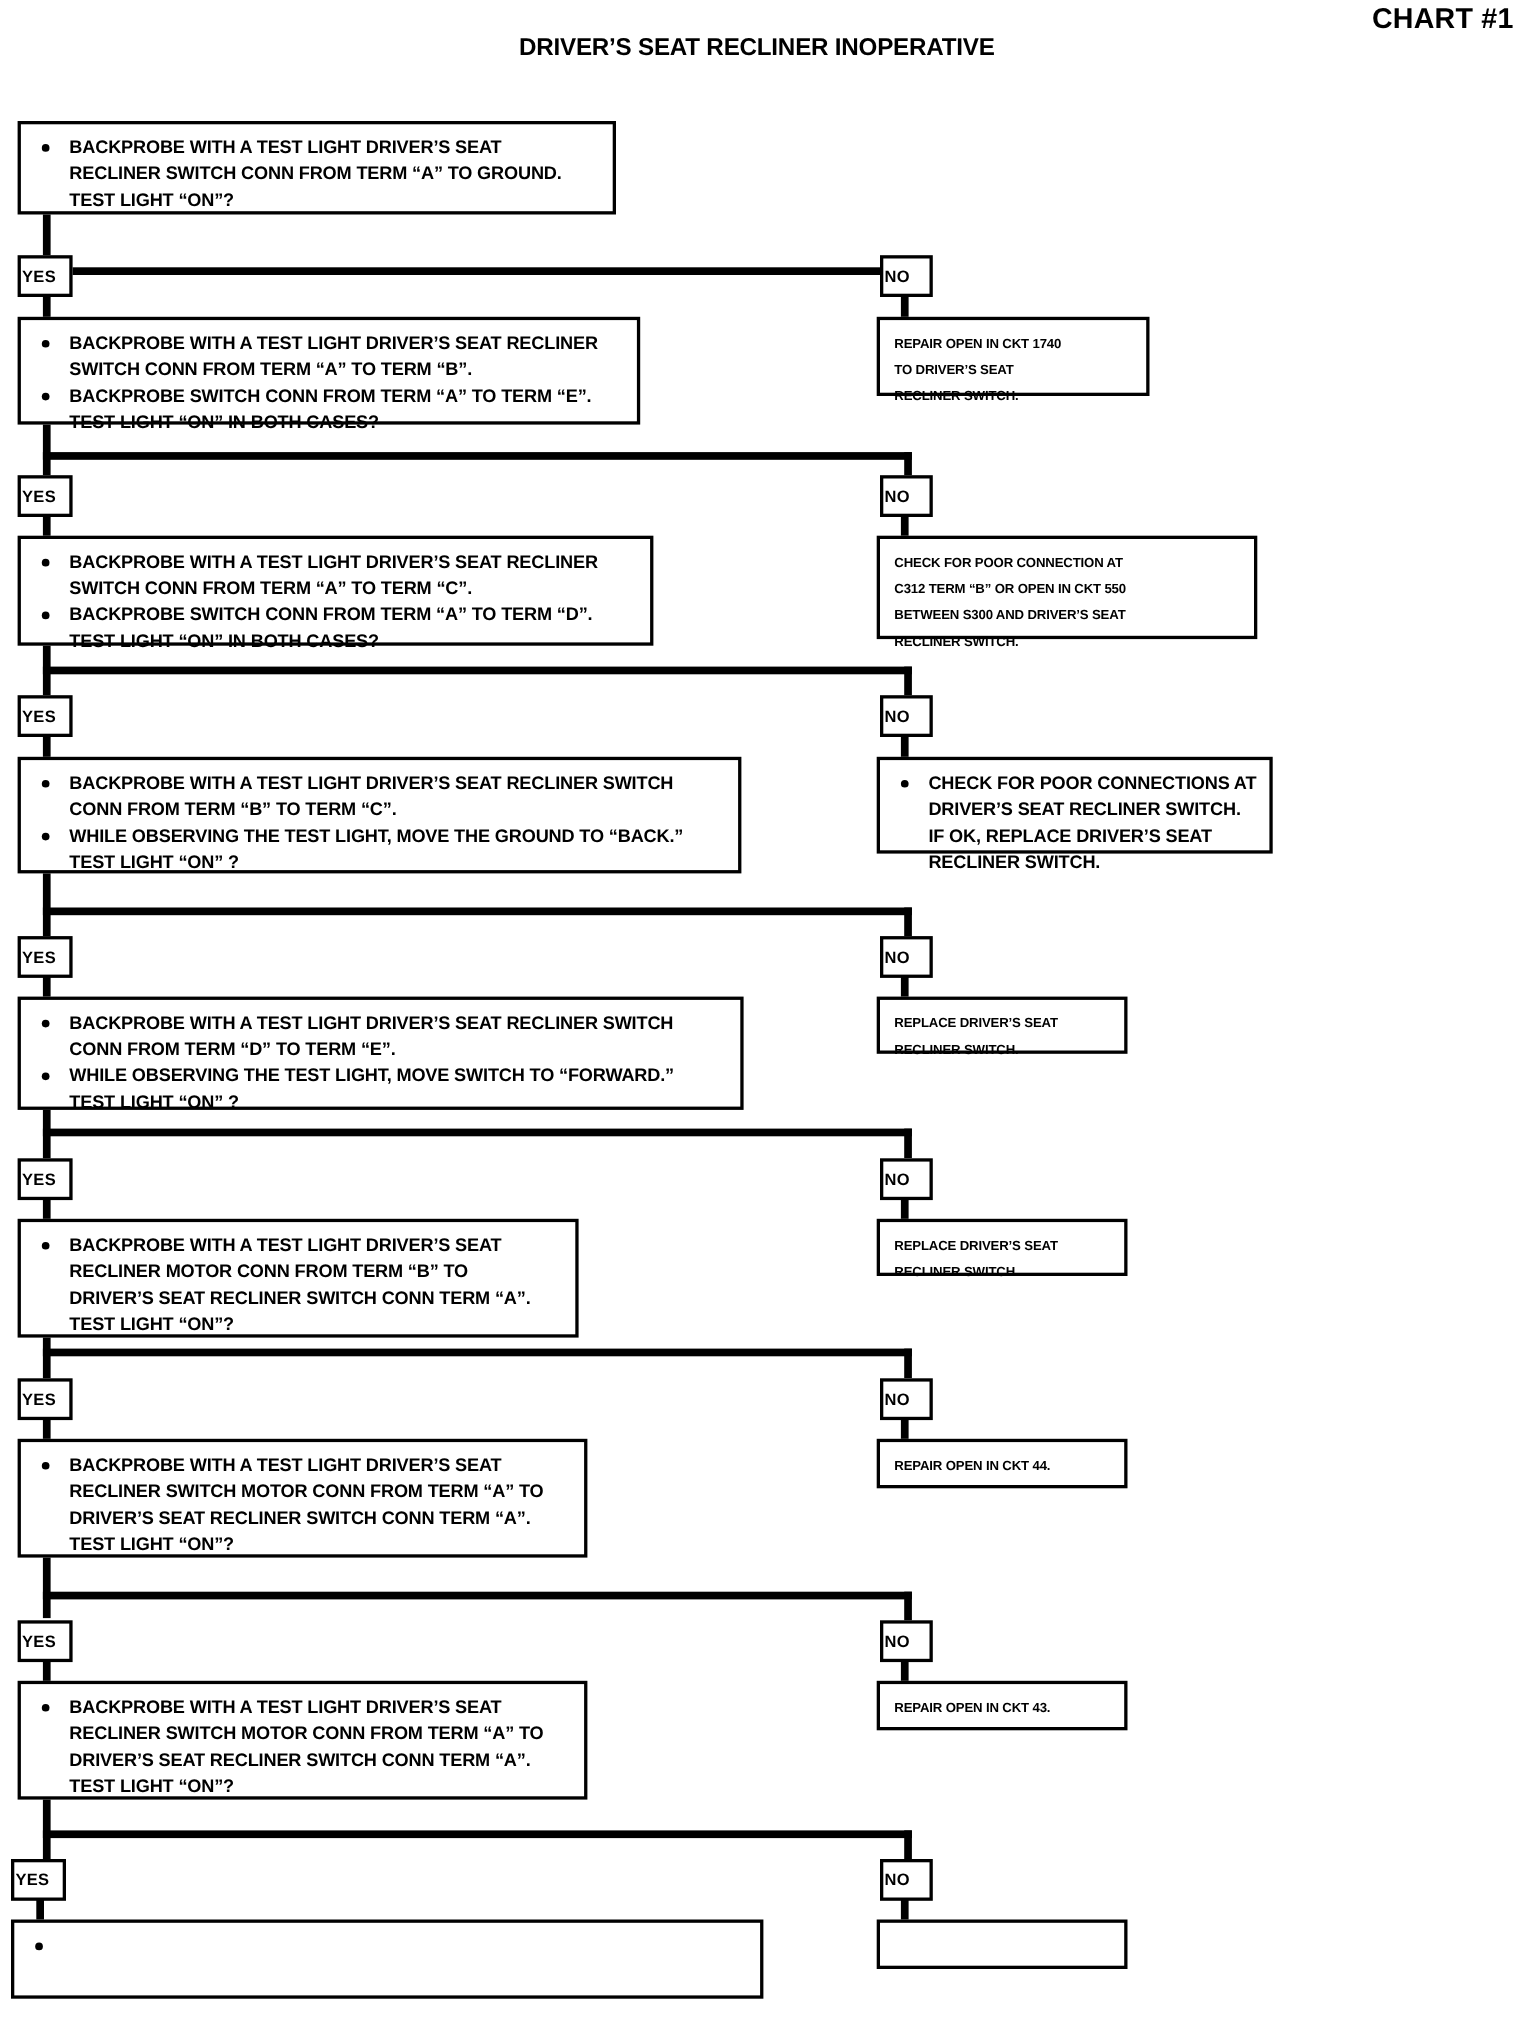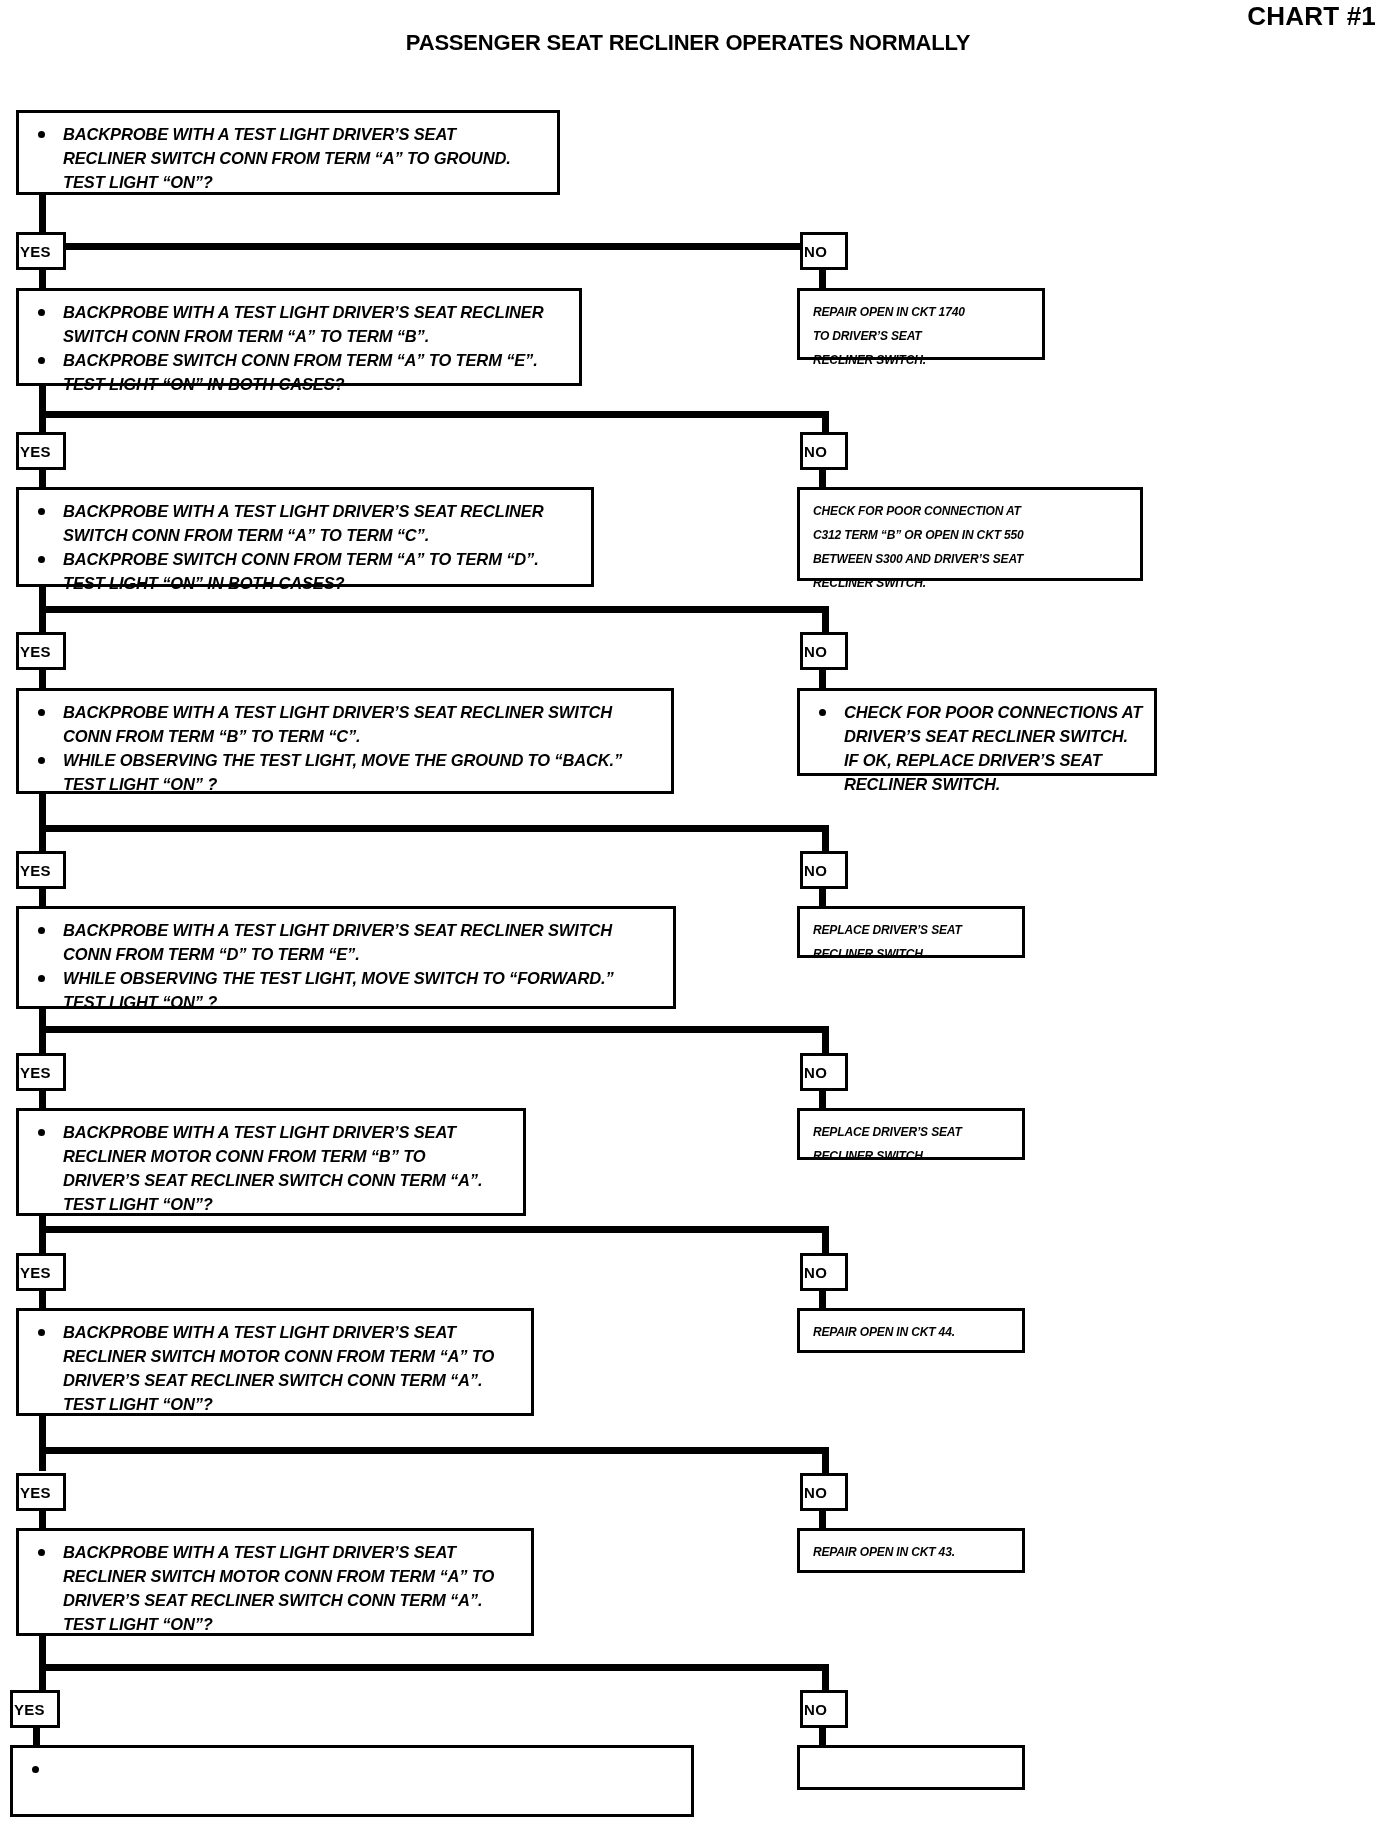--- a/index.html
+++ b/index.html
@@ -36,21 +36,20 @@
     letter-spacing: -0.2px;
     line-height: 25px;
   }
 
   
   .node {
     position: absolute;
     border: 3px solid #000;
     background: #fff;
     padding: 9px 10px 9px 10px;
-    font-style: italic;
   }
   .node ul {
     margin: 0; padding: 0; list-style: none;
   }
   .node li {
     position: relative;
     padding-left: 34px;
     font-size: 16.5px;
     font-weight: bold;
     line-height: 24px;
@@ -90,21 +89,21 @@
 
   
   .vline { position: absolute; background: #000; width: 7px; }
   .hline { position: absolute; background: #000; height: 7px; }
 </style>
 </head>
 <body>
 
 <div id="title-block">
   <div class="t1">CHART #1</div>
-  <div class="t3">PASSENGER SEAT RECLINER OPERATES NORMALLY</div>
+  <div class="t2">DRIVER’S SEAT RECLINER INOPERATIVE</div>
 </div>
 
 <div class="node" style="left:16px; top:110px; width:544px; height:85px;">
   <ul>
     <li>BACKPROBE WITH A TEST LIGHT DRIVER’S SEAT
 RECLINER SWITCH CONN FROM TERM “A” TO GROUND.
 TEST LIGHT “ON”?</li>
   </ul>
 </div>
 <div class="vline" style="left:39px; top:195px; height:55px;"></div>

